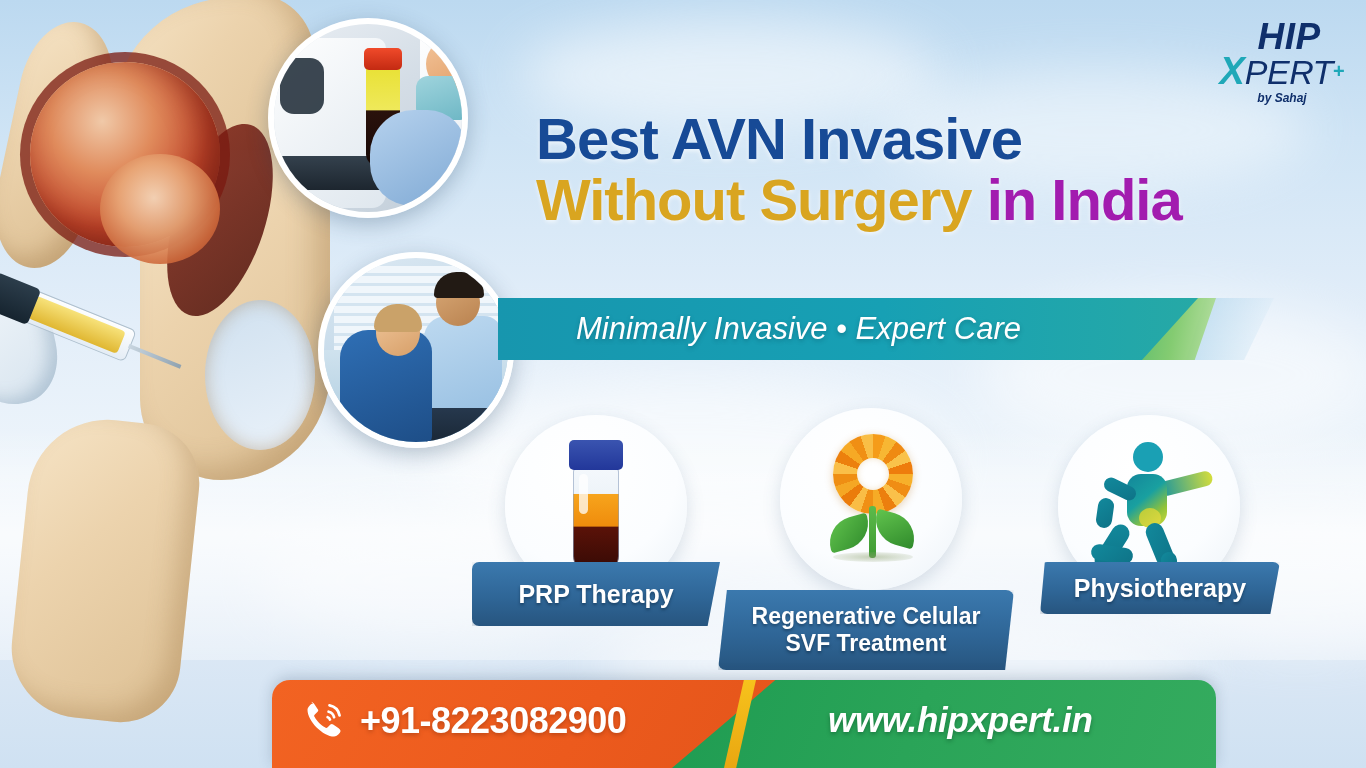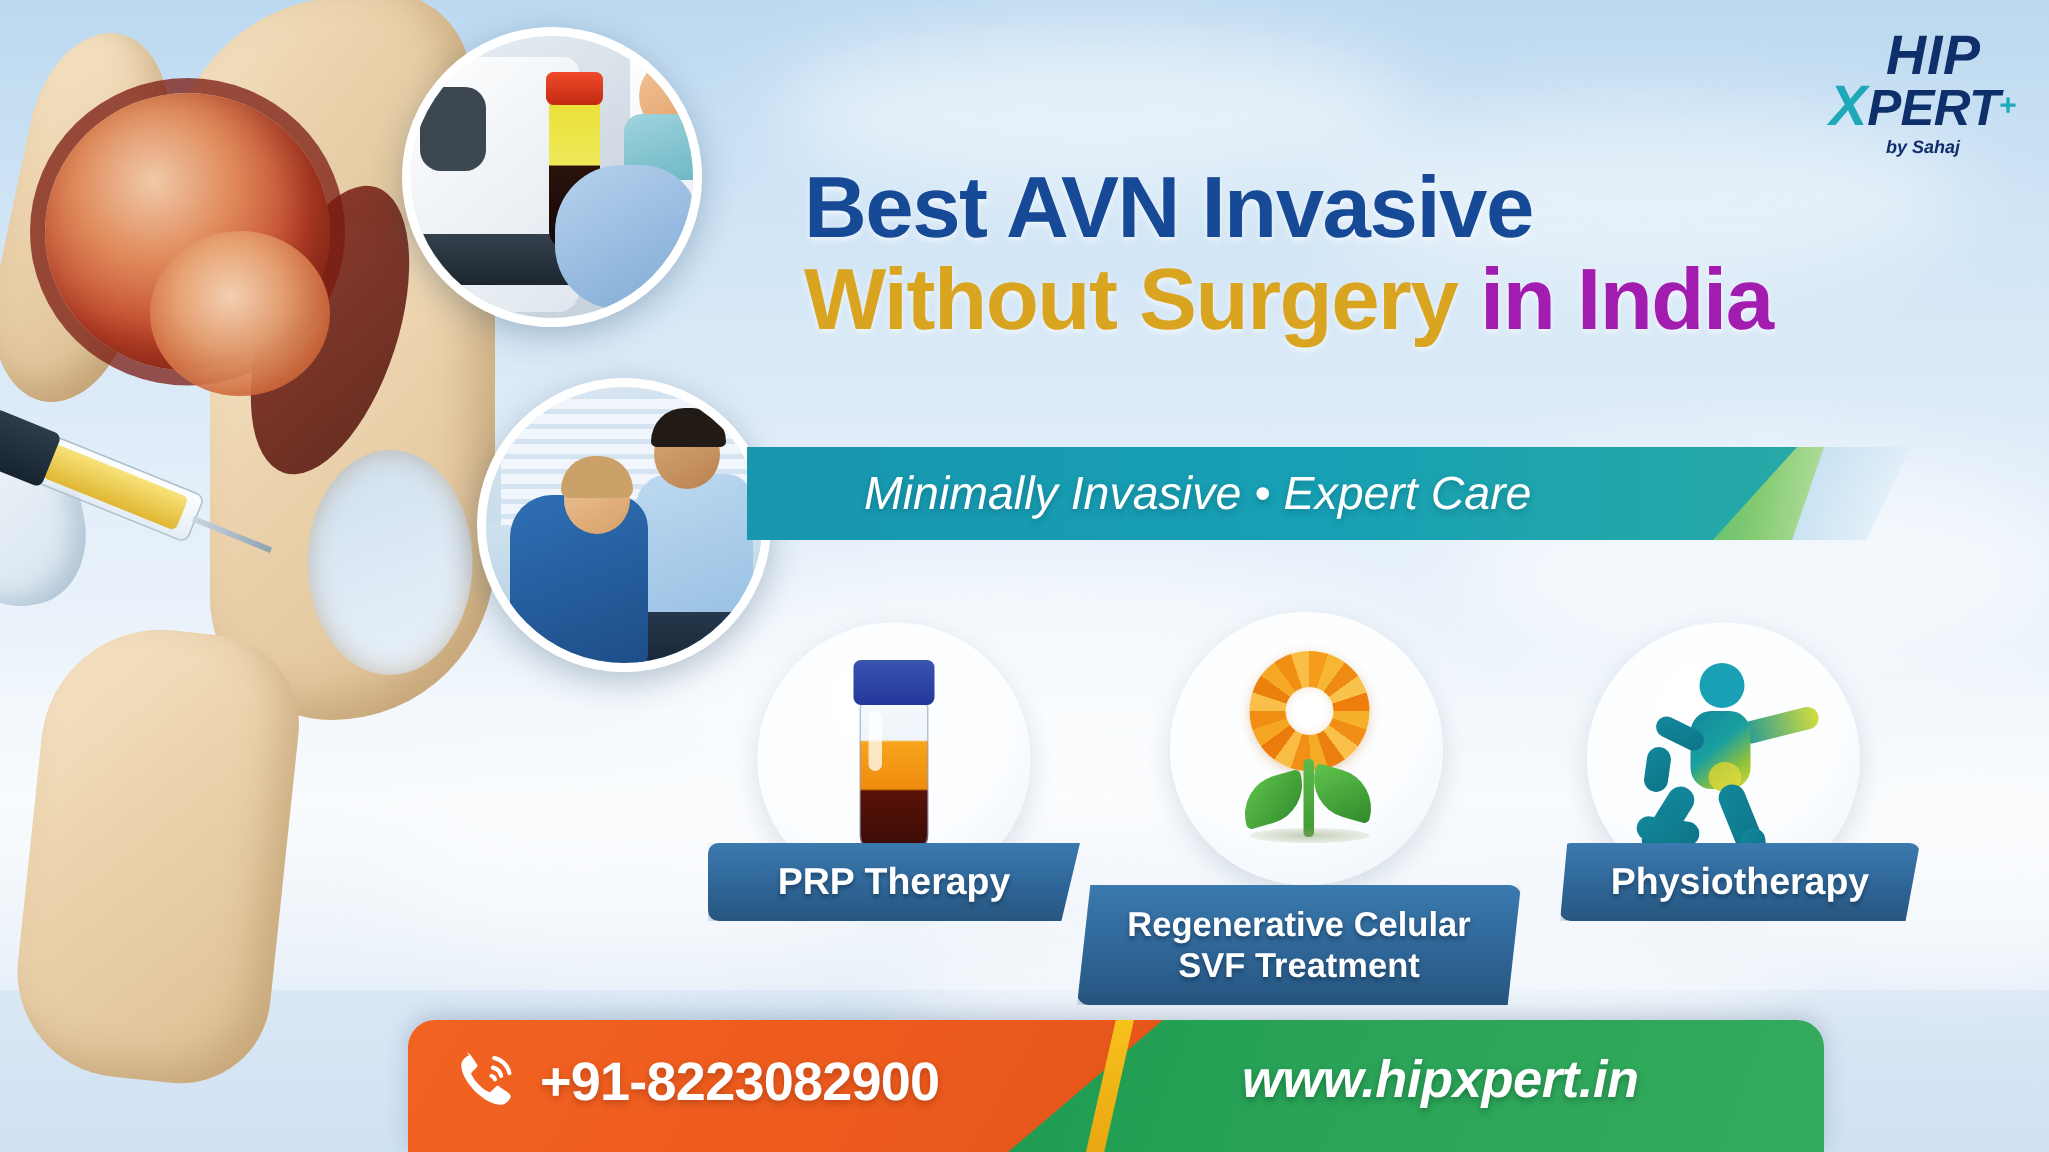--- a/index.html
+++ b/index.html
@@ -89,21 +89,21 @@
   .ph-patient-head { left:112px; top:22px; width:44px; height:46px; border-radius:50%; background:linear-gradient(150deg,#d9a977,#b9824f); }
   .ph-patient-hair { left:110px; top:14px; width:50px; height:26px; border-radius:24px 24px 4px 4px; background:#221a14; }
   .ph-patient-pants { left:102px; top:150px; width:74px; height:46px; background:linear-gradient(180deg,#26384d,#16222f); }
 
   
   .logo { position:absolute; right:18px; top:18px; width:132px; height:86px; text-align:center; }
   .logo-hip { font-size:37px; font-weight:bold; font-style:italic; color:#0f2f6b; letter-spacing:.5px; line-height:1;
               margin-left:14px; }
   .logo-row { position:relative; line-height:1; margin-top:-3px; }
   .logo-x { font-size:38px; font-weight:bold; font-style:italic; color:#1fa8b8; }
-  .logo-pert { font-size:34px; font-weight:bold; font-style:italic; color:#0f2f6b; letter-spacing:-.5px; }
+  .logo-pert { font-size:34px; font-weight:normal; font-style:italic; color:#0f2f6b; letter-spacing:-.5px; }
   .logo-plus { font-size:20px; font-weight:bold; color:#1fa8b8; vertical-align:super; }
   .logo-sub { font-size:12px; font-style:italic; font-weight:bold; color:#0f2f6b; margin-top:1px; }
 
   
   .headline { position:absolute; left:536px; top:108px; width:740px; }
   .hl-line { font-size:58px; font-weight:bold; line-height:1.06; letter-spacing:-1px;
              text-shadow:0 2px 4px rgba(255,255,255,.65); white-space:nowrap; }
   .navy { color:#174a96; }
   .navy-d { color:#a21caf; }
   .gold { color:#d9a520;text-align:center; }
@@ -127,21 +127,21 @@
   .card-circle { position:absolute; border-radius:50%;
                  background:radial-gradient(circle at 42% 30%,#ffffff 0%,#fbfdff 58%,#eaf1f7 100%);
                  box-shadow:0 6px 18px rgba(60,95,130,.18); display:flex; align-items:center; justify-content:center; }
   .card-label { position:absolute; background:linear-gradient(180deg,#3b79ae 0%,#2f6697 55%,#27557f 100%);
                 color:#ffffff; font-weight:bold; text-align:center; display:flex; align-items:center;
                 justify-content:center; text-shadow:0 2px 3px rgba(12,40,65,.55);
                 box-shadow:0 5px 14px rgba(30,60,95,.35); }
 
   
   .card1-circle { left:505px; top:415px; width:182px; height:182px; }
-  .card1-label { left:472px; top:562px; width:248px; height:52px; font-size:25px;
+  .card1-label { left:472px; top:562px; width:248px; height:64px; font-size:25px;
                  clip-path:polygon(0 0, 100% 0, 95% 100%, 0 100%); border-radius:7px 0 0 7px; }
   
   .card2-circle { left:780px; top:408px; width:182px; height:182px; }
   .card2-label { left:718px; top:590px; width:296px; height:80px; font-size:23px; line-height:1.18;
                  clip-path:polygon(3% 0, 100% 0, 97% 100%, 0 100%); border-radius:8px; }
   
   .card3-circle { left:1058px; top:415px; width:182px; height:182px; }
   .card3-label { left:1040px; top:562px; width:240px; height:52px; font-size:25px;
                  clip-path:polygon(2% 0, 100% 0, 96% 100%, 0 100%); border-radius:7px; }
 

